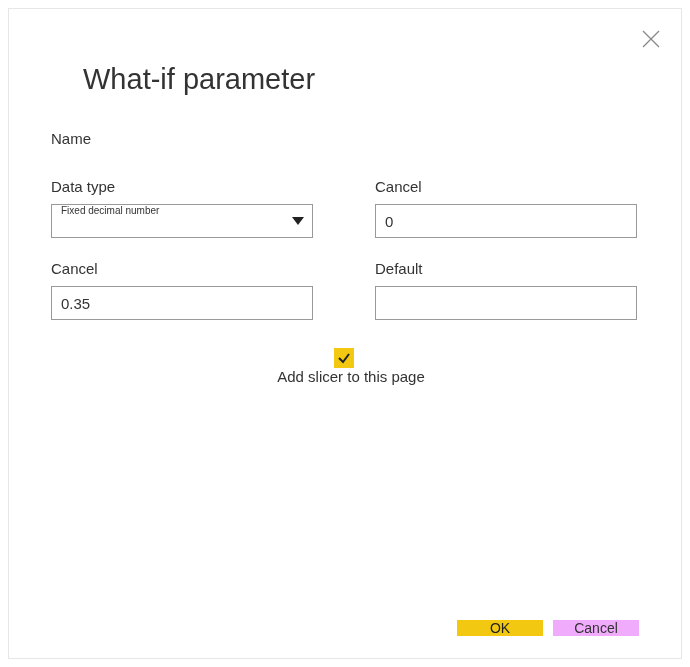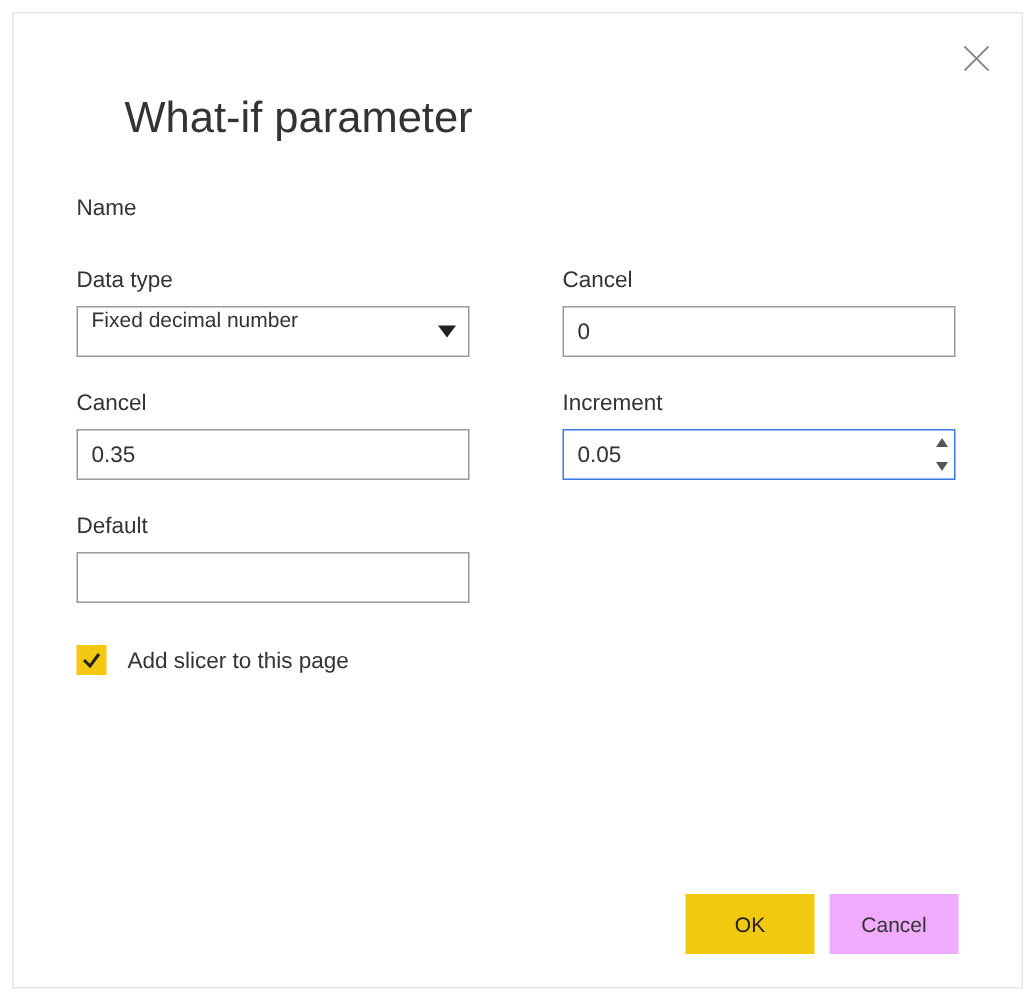--- a/index.html
+++ b/index.html
@@ -87,21 +87,21 @@
     }
     .select-wrap {
       position: relative;
       width: 262px;
     }
     .select-input {
       width: 100%;
       height: 34px;
       border: 1px solid #999;
       padding: 0 30px 0 9px;
-      font-size: 14px;
+      font-size: 10px;
       font-family: inherit;
       color: #333;
       background: #fff;
       appearance: none;
       -webkit-appearance: none;
       cursor: pointer;
       outline: none;
     }
     .select-caret {
       position: absolute;
@@ -138,20 +138,21 @@
     .spinner-btn svg {
       width: 8px;
       height: 6px;
       fill: #555;
     }
     .checkbox-row {
       display: flex;
       align-items: center;
       margin-top: 6px;
       grid-column: 1 / -1;
+      flex-direction: column;
     }
     .checkbox-box {
       width: 20px;
       height: 20px;
       background: #F2C811;
       display: flex;
       align-items: center;
       justify-content: center;
       cursor: pointer;
       flex-shrink: 0;
@@ -170,21 +171,21 @@
     }
     .button-row {
       position: absolute;
       bottom: 22px;
       right: 42px;
       display: flex;
       gap: 10px;
     }
     .btn {
       min-width: 86px;
-      height: 40px;
+      height: 16px;
       border: none;
       font-size: 14px;
       font-family: inherit;
       cursor: pointer;
       padding: 0 16px;
     }
     .btn-primary {
       background: #F2C811;
       color: #222;
     }
@@ -224,38 +225,20 @@
     <div class="field">
       <label class="field-label">Cancel</label>
       <input type="text" class="text-input" value="0" style="">
     </div>
 
     <div class="field">
       <label class="field-label">Cancel</label>
       <input type="text" class="text-input" value="0.35" style="">
     </div>
 
-    <div class="field">
-      <label class="field-label">Increment</label>
-      <div class="spinner-wrap">
-        <input type="text" class="text-input focused" value="0.05" style="">
-        <div class="spinner-btns">
-          <div class="spinner-btn">
-              <svg viewBox="0 0 8 6">
-                <path d="M0 6 L4 0 L8 6 Z"></path>
-              </svg>
-            </div>
-          <div class="spinner-btn">
-              <svg viewBox="0 0 8 6">
-                <path d="M0 0 L4 6 L8 0 Z"></path>
-              </svg>
-            </div>
-        </div>
-      </div>
-    </div>
 
     <div class="field">
       <label class="field-label">Default</label>
       <input type="text" class="text-input" value="" style="">
     </div>
 
     <div class="checkbox-row">
       <div class="checkbox-box">
         <svg viewBox="0 0 14 14">
             <polyline points="2,7 6,11 12,3"></polyline>

